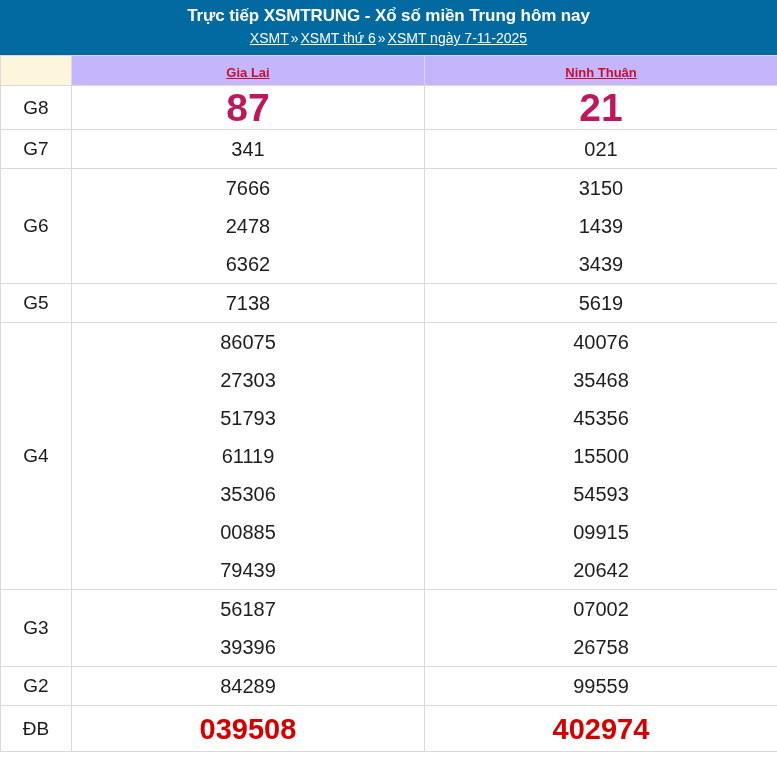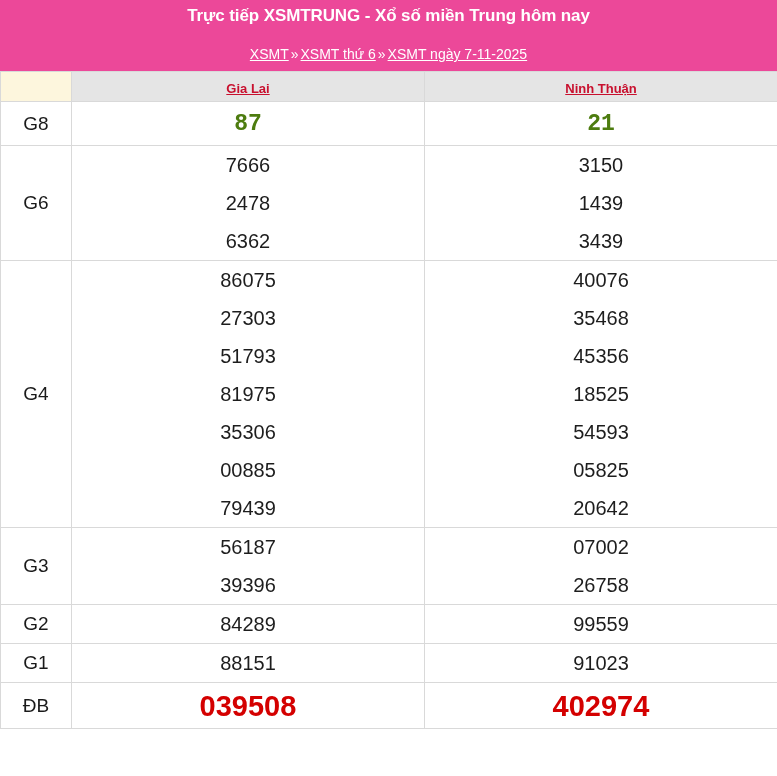--- a/index.html
+++ b/index.html
@@ -11,35 +11,35 @@
     background: #ffffff;
     font-family: "Liberation Sans", sans-serif;
     color: #000000;
   }
   .page {
     width: 777px;
     position: relative;
   }
   
   .header {
-    background: #ec4899;
+    background: #0369a1;
     color: #ffffff;
     text-align: center;
     padding: 5px 0 7px 0;
   }
   .header-title {
     font-size: 17px;
     font-weight: bold;
     line-height: 22px;
     letter-spacing: -0.1px;
   }
   .breadcrumb {
     font-size: 14px;
     line-height: 20px;
-    margin-top: 17px;
+    margin-top: 1px;
   }
   .breadcrumb a {
     color: #ffffff;
     text-decoration: underline;
   }
   .breadcrumb .sep {
     text-decoration: none;
     display: inline-block;
     padding: 0 2px;
   }
@@ -53,21 +53,21 @@
     border: 1px solid #d9d9d9;
     text-align: center;
     vertical-align: middle;
     font-size: 19px;
     color: #1a1a1a;
     padding: 0;
   }
   col.c-label { width: 71px; }
   col.c-prov  { width: 353px; }
   .thead-row th {
-    background: #e5e5e5;
+    background: #c4b5fd;
     height: 29px;
     font-size: 13px;
     font-weight: bold;
     color: #111111;
     border-top: 1px solid #ece3c0;
     border-bottom: 1px solid #e6dcb8;
   }
   .thead-row th.blank {
     background: #fdf6dd;
   }
@@ -82,25 +82,24 @@
     color: #111111;
     font-weight: normal;
   }
   .num {
     display: block;
     line-height: 38px;
     font-size: 20px;
     color: #1d1d1d;
   }
   .row-g8 td.val .num {
-    color: #4d7c0f;
-    font-weight: bold;
-    font-size: 23px;
+    color: #be185d;
+    font-weight: bold;
+    font-size: 39px;
     line-height: 42px;
-    font-family: Liberation Mono, monospace;
   }
   .row-g8 td { height: 43px; }
   .row-db td.val .num {
     color: #d40000;
     font-weight: bold;
     font-size: 29px;
     line-height: 44px;
   }
   .row-db td { height: 45px; }
   .row-g7 td { height: 37px; }
@@ -136,51 +135,69 @@
     <tbody>
       <tr class="row-g8">
         <td class="label-cell">G8</td>
         <td class="val">
             <span class="num">87</span>
           </td>
         <td class="val">
             <span class="num">21</span>
           </td>
       </tr>
+      <tr class="row-g7">
+        <td class="label-cell">G7</td>
+        <td class="val">
+            <span class="num">341</span>
+          </td>
+        <td class="val">
+            <span class="num">021</span>
+          </td>
+      </tr>
       <tr class="row-g6">
         <td class="label-cell">G6</td>
         <td class="val">
           <span class="num">7666</span>
           <span class="num">2478</span>
           <span class="num">6362</span>
         </td>
         <td class="val">
           <span class="num">3150</span>
           <span class="num">1439</span>
           <span class="num">3439</span>
         </td>
       </tr>
+      <tr class="row-g5">
+        <td class="label-cell">G5</td>
+        <td class="val">
+            <span class="num">7138</span>
+          </td>
+        <td class="val">
+            <span class="num">5619</span>
+          </td>
+      </tr>
       <tr class="row-g4">
         <td class="label-cell">G4</td>
         <td class="val">
           <span class="num">86075</span>
           <span class="num">27303</span>
           <span class="num">51793</span>
-          <span class="num">81975</span>
+          <span class="num">61119</span>
           <span class="num">35306</span>
           <span class="num">00885</span>
           <span class="num">79439</span>
         </td>
         <td class="val">
           <span class="num">40076</span>
           <span class="num">35468</span>
           <span class="num">45356</span>
-          <span class="num">18525</span>
+          <span class="num">15500</span>
           <span class="num">54593</span>
-          <span class="num">05825</span>
+          <span class="num">09915</span>
           <span class="num">20642</span>
         </td>
       </tr>
       <tr class="row-g3">
         <td class="label-cell">G3</td>
         <td class="val">
           <span class="num">56187</span>
           <span class="num">39396</span>
         </td>
         <td class="val">
@@ -190,29 +207,20 @@
       </tr>
       <tr class="row-g2">
         <td class="label-cell">G2</td>
         <td class="val">
             <span class="num">84289</span>
           </td>
         <td class="val">
             <span class="num">99559</span>
           </td>
       </tr>
-      <tr class="row-g1">
-        <td class="label-cell">G1</td>
-        <td class="val">
-            <span class="num">88151</span>
-          </td>
-        <td class="val">
-            <span class="num">91023</span>
-          </td>
-      </tr>
       <tr class="row-db">
         <td class="label-cell">ĐB</td>
         <td class="val">
             <span class="num">039508</span>
           </td>
         <td class="val">
             <span class="num">402974</span>
           </td>
       </tr>
     </tbody>

